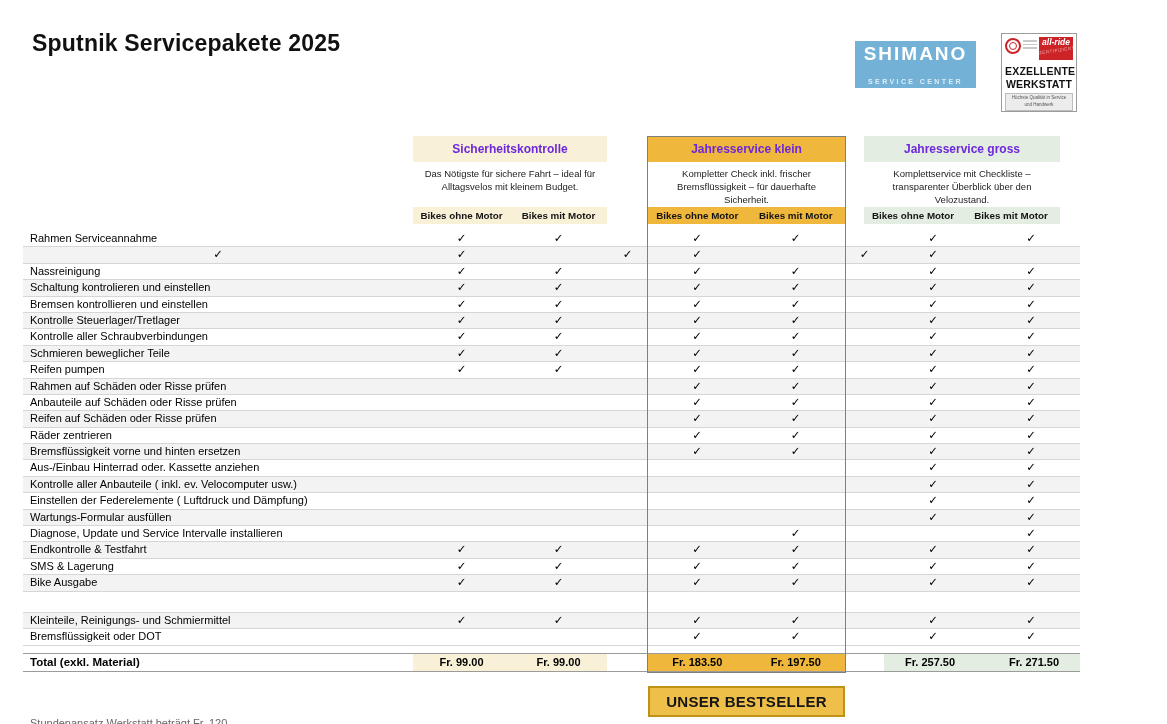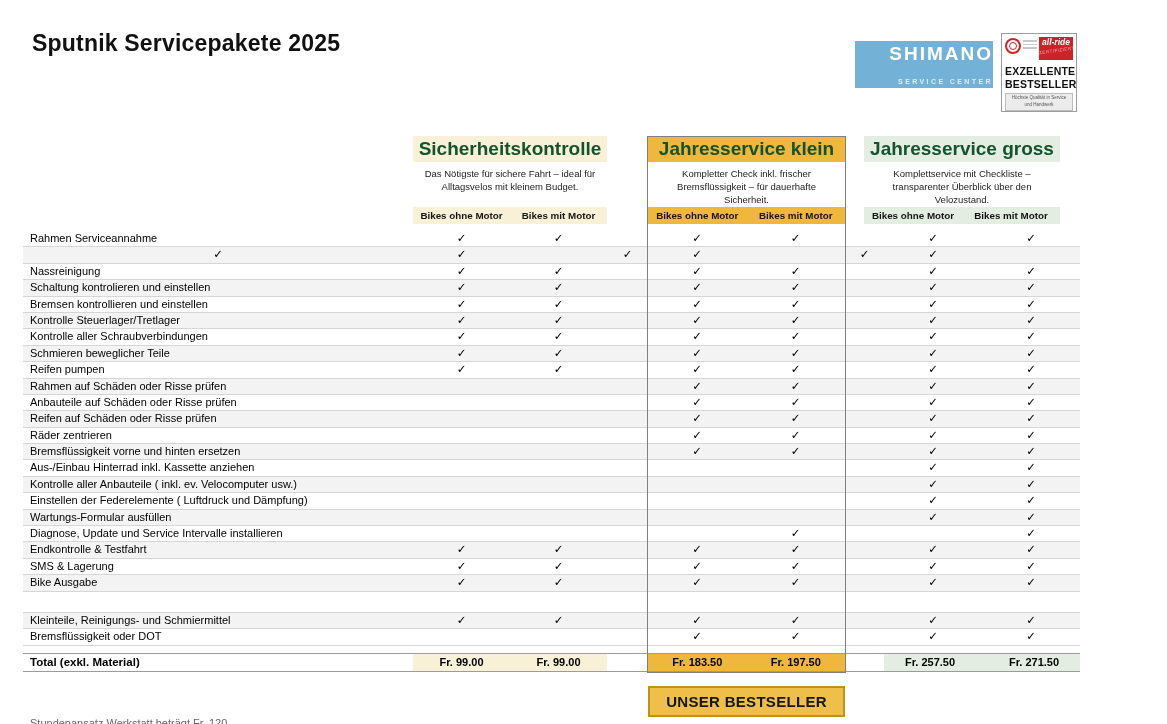--- a/index.html
+++ b/index.html
@@ -1,22 +1,22 @@
 <!DOCTYPE html>
 <html style="--cream: #f8f1d7; --gold: #efb73c; --green: #e3ede1; --banner-bg: #eec04a; --banner-border: #bf9114; --frame-border: #7f7f7f; --shimano-blue: #74b1d7; --allride-red: #cc2327; --stripe: #f3f3f3; --row-line: #d6d6d6; --total-line: #9b9b9b;"><head>
 <meta charset="utf-8">
 <style>
   html,body{margin:0;padding:0;background:#fff;}
   .page{position:relative;width:1167px;height:724px;background:#fff;overflow:hidden;
         font-family:"Liberation Sans","DejaVu Sans",sans-serif;color:#000;}
   .title{position:absolute;left:32px;top:30px;margin:0;font-size:23px;font-weight:bold;color:#111;letter-spacing:.2px;}
 
   
-  .shimano{position:absolute;left:855px;top:41px;width:138px;height:47px;background:var(--shimano-blue);
-           display:flex;flex-direction:column;align-items:flex-end;justify-content:center;gap:15px;}
+  .shimano{position:absolute;left:855px;top:41px;width:121px;height:47px;background:var(--shimano-blue);
+           display:flex;flex-direction:column;align-items:center;justify-content:center;gap:15px;}
   .shimano-word{font-size:19px;font-weight:bold;color:#fff;letter-spacing:2px;line-height:1;}
   .shimano-sub{font-size:7px;color:#dcedf8;letter-spacing:2.4px;font-weight:bold;}
 
   
   .allride{position:absolute;left:1001px;top:33px;width:76px;height:79px;background:#fff;
            border:1px solid #9c9c9c;box-sizing:border-box;padding:3px 3px 0;}
   .ar-top{display:flex;height:25px;}
   .ar-seal{width:12px;height:12px;border:2.5px solid var(--allride-red);border-radius:50%;margin-top:1px;position:relative;flex:none;}
   .ar-seal::after{content:"";position:absolute;inset:2px;border:1px solid var(--allride-red);border-radius:50%;}
   .ar-lines{width:14px;padding:3px 2px 0 2px;flex:none;}
@@ -25,21 +25,21 @@
   .ar-brand{font-size:8.5px;font-weight:bold;font-style:italic;line-height:11px;}
   .ar-cert{font-size:4.5px;color:#f0a9ab;transform:rotate(-8deg);letter-spacing:.5px;}
   .ar-main{text-align:center;font-weight:bold;font-size:10.5px;line-height:1.2;margin-top:3px;letter-spacing:.2px;color:#111;}
   .ar-cap{margin-top:3px;border:1px solid #bdbdbd;background:#ececec;color:#555;font-size:4.5px;line-height:1.5;text-align:center;padding:1px 2px;}
 
   
   .pkg{position:absolute;top:136px;}
   .pkg1{left:413px;width:194px;}
   .pkg2{left:648px;width:197px;}
   .pkg3{left:864px;width:196px;}
-  .pkg-title{height:26px;line-height:26px;text-align:center;font-size:19px;font-weight:bold;color:#14532d;}
+  .pkg-title{height:26px;line-height:26px;text-align:center;font-size:12px;font-weight:bold;color:#6d28d9;}
   .pkg-desc{height:45px;font-size:9.5px;line-height:1.35;text-align:center;padding:6px 8px 0;box-sizing:border-box;color:#222;}
   .pkg-sub{display:flex;height:17px;}
   .pkg-sub div{flex:1;text-align:center;font-size:9.8px;font-weight:bold;line-height:17px;color:#151515;}
   .theme-cream .pkg-title,.theme-cream .pkg-sub{background:var(--cream);}
   .theme-gold  .pkg-title,.theme-gold  .pkg-sub{background:var(--gold);}
   .theme-green .pkg-title,.theme-green .pkg-sub{background:var(--green);}
 
   
   .rows{position:absolute;left:23px;top:231px;width:1057px;}
   .row{display:flex;height:16.4px;border-bottom:1px solid var(--row-line);box-sizing:border-box;}
@@ -102,21 +102,21 @@
           <span></span>
           <span></span>
         </div>
       <div class="ar-red">
         <div class="ar-brand">all-ride</div>
         <div class="ar-cert">ZERTIFIZIERT</div>
       </div>
     </div>
     <div class="ar-main">
       <div>EXZELLENTE</div>
-      <div>BESTSELLER</div>
+      <div>WERKSTATT</div>
     </div>
     <div class="ar-cap">Höchste Qualität in Service und Handwerk</div>
   </div>
 
   <div class="pkg pkg1 theme-cream">
     <div class="pkg-title">Sicherheitskontrolle</div>
     <div class="pkg-desc">Das Nötigste für sichere Fahrt – ideal für Alltagsvelos mit kleinem Budget.</div>
     <div class="pkg-sub">
       <div>Bikes ohne Motor</div>
       <div>Bikes mit Motor</div>
@@ -289,21 +289,21 @@
       <div class="chk"></div>
       <div class="chk"></div>
       <div class="spacer"></div>
       <div class="chk">✓</div>
       <div class="chk">✓</div>
       <div class="spacer"></div>
       <div class="chk">✓</div>
       <div class="chk">✓</div>
     </div>
       <div class="row">
-      <div class="label">Aus-/Einbau Hinterrad inkl. Kassette anziehen</div>
+      <div class="label">Aus-/Einbau Hinterrad oder. Kassette anziehen</div>
       <div class="chk"></div>
       <div class="chk"></div>
       <div class="spacer"></div>
       <div class="chk"></div>
       <div class="chk"></div>
       <div class="spacer"></div>
       <div class="chk">✓</div>
       <div class="chk">✓</div>
     </div>
       <div class="row odd">

